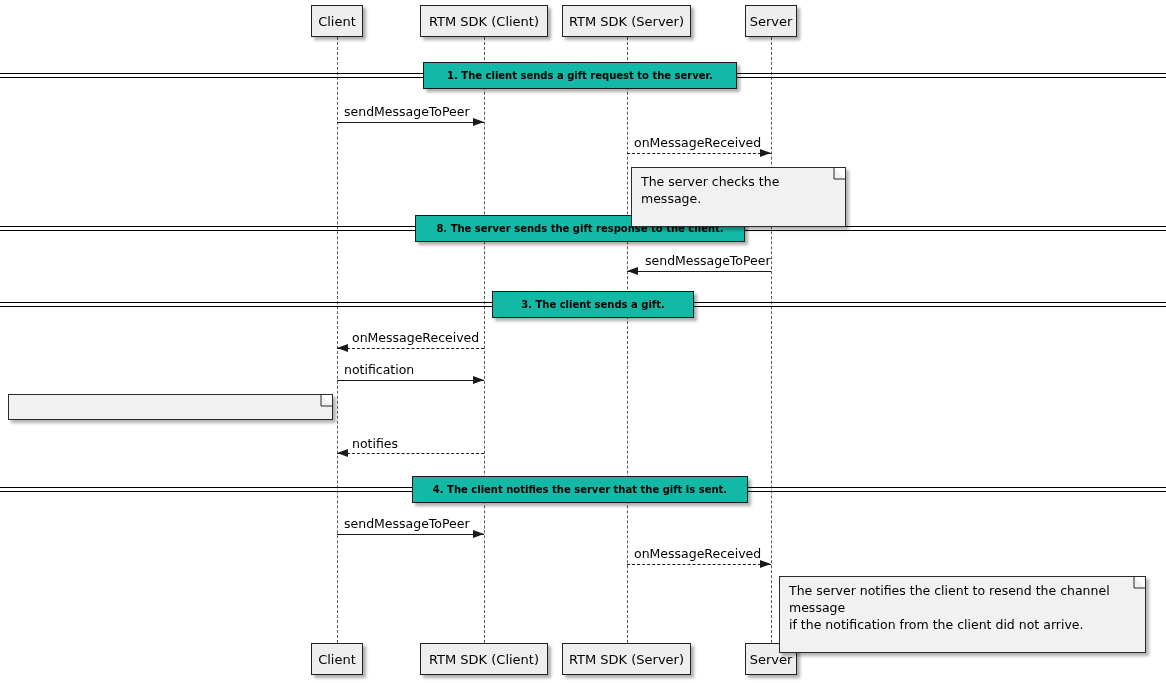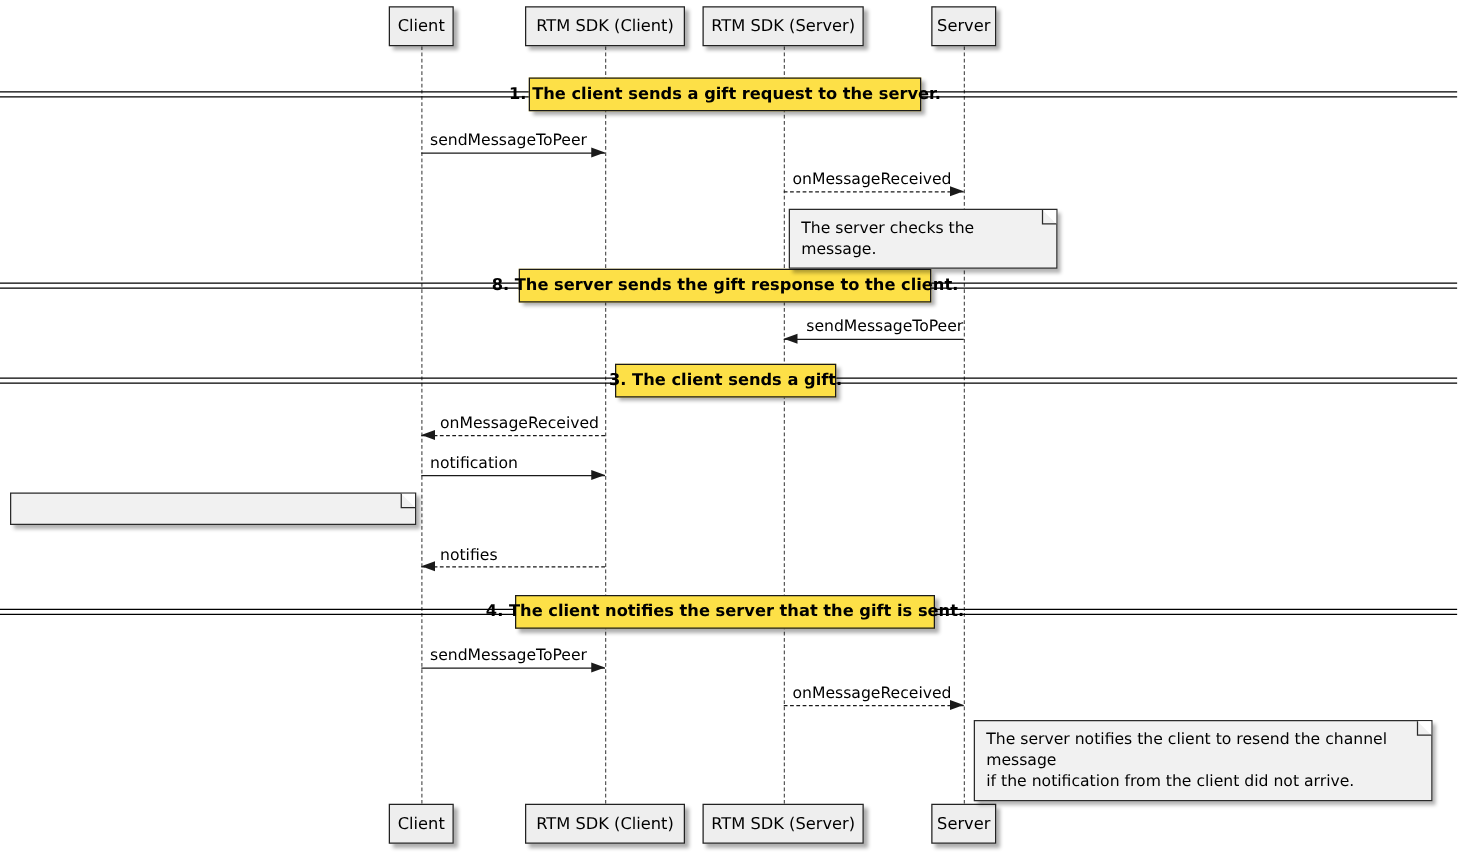--- a/index.html
+++ b/index.html
@@ -49,24 +49,24 @@
     left: 0;
     width: 1166px;
     height: 5px;
     border-top: 1.5px solid #000000;
     border-bottom: 1.5px solid #000000;
     box-sizing: border-box;
   }
   .divider-box {
     position: absolute;
     box-sizing: border-box;
-    background: #fde047;
+    background: #14b8a6;
     border: 1.5px solid #1A1A1A;
     box-shadow: 3px 3px 3px rgba(0,0,0,0.32);
-    font-size: 13px;
+    font-size: 10px;
     font-weight: bold;
     color: #000000;
     display: flex;
     align-items: center;
     justify-content: center;
     white-space: nowrap;
     padding: 0 10px;
   }
 
   
@@ -100,21 +100,21 @@
 
   
   .note {
     position: absolute;
     box-sizing: border-box;
     background: #F1F1F1;
     border: 1px solid #2B2B2B;
     box-shadow: 3px 3px 3px rgba(0,0,0,0.30);
     font-size: 12.5px;
     color: #000000;
-    padding: 6px 9px 6px 9px;
+    padding: 6px 9px 18px 9px;
     line-height: 1.35;
     white-space: pre-line;
   }
   .note .fold {
     position: absolute;
     top: 0;
     right: 0;
     width: 0; height: 0;
     border-top: 11px solid #FFFFFF;
     border-left: 11px solid transparent;
@@ -162,21 +162,21 @@
     </div>
     <div class="divider-lines" style="top: 73px;"></div>
     <div class="divider-box" style="left: 423px; top: 62px; width: 314px; height: 27px;">
       <span>1. The client sends a gift request to the server.</span>
     </div>
     <div class="divider-lines" style="top: 226px;"></div>
     <div class="divider-box" style="left: 415px; top: 215px; width: 330px; height: 27px;">
       <span>8. The server sends the gift response to the client.</span>
     </div>
     <div class="divider-lines" style="top: 302px;"></div>
-    <div class="divider-box" style="left: 492px; top: 291px; width: 177px; height: 27px;">
+    <div class="divider-box" style="left: 492px; top: 291px; width: 202px; height: 27px;">
       <span>3. The client sends a gift.</span>
     </div>
     <div class="divider-lines" style="top: 487px;"></div>
     <div class="divider-box" style="left: 412px; top: 476px; width: 336px; height: 27px;">
       <span>4. The client notifies the server that the gift is sent.</span>
     </div>
     <div class="msg-line solid" style="left: 337px; top: 122px; width: 147px;"></div>
     <div class="arrowhead right" style="top: 118px; left: 473px;"></div>
     <div class="msg-label" style="left: 344px; top: 106px;">sendMessageToPeer</div>
     <div class="msg-line dashed" style="left: 627px; top: 153px; width: 144px;"></div>

